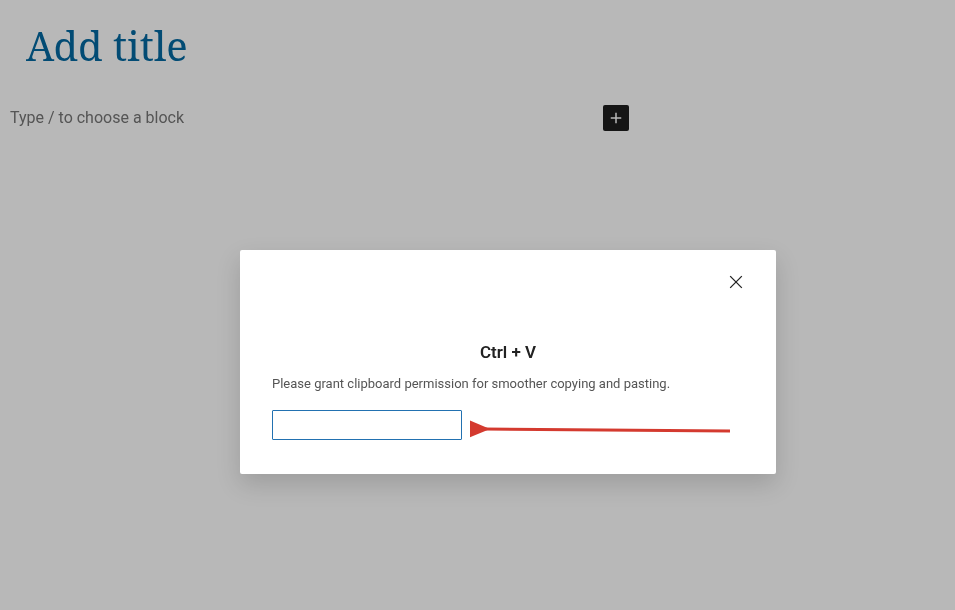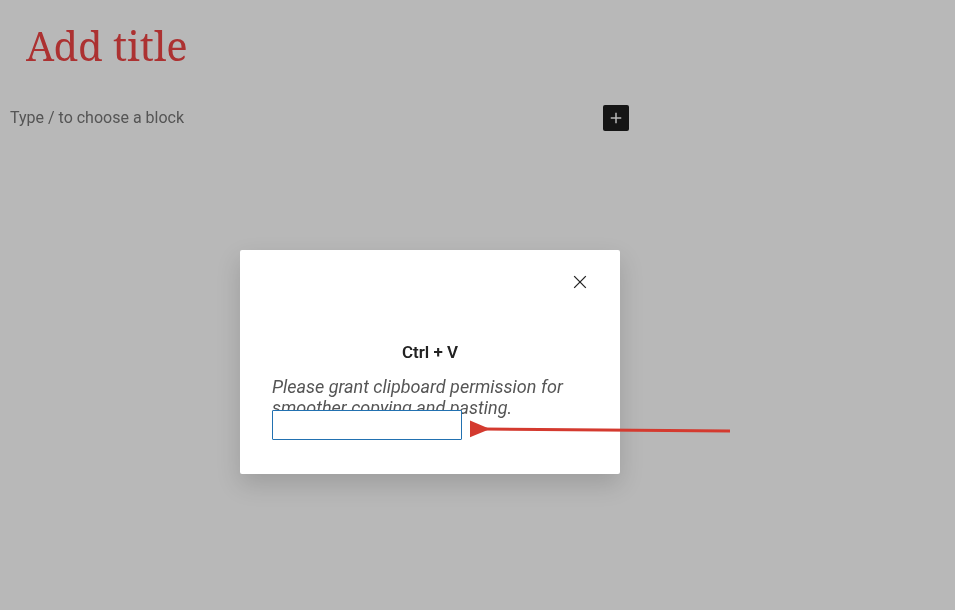--- a/index.html
+++ b/index.html
@@ -21,21 +21,21 @@
       width: 100%;
       height: 100%;
       background: #ffffff;
     }
     .title-field {
       position: absolute;
       top: 18px;
       left: 26px;
       font-size: 40px;
       font-weight: 400;
-      color: #ef4444;
+      color: #0369a1;
       font-family: "Noto Serif", Georgia, serif;
     }
     .block-row {
       position: absolute;
       top: 108px;
       left: 10px;
       right: 0;
       display: flex;
       align-items: center;
     }
@@ -66,21 +66,21 @@
       top: 0;
       left: 0;
       width: 100%;
       height: 100%;
       background: rgba(0,0,0,0.28);
     }
     .modal {
       position: absolute;
       top: 250px;
       left: 240px;
-      width: 380px;
+      width: 536px;
       height: 224px;
       background: #fff;
       border-radius: 2px;
       box-shadow: 0 10px 25px rgba(0,0,0,0.15);
     }
     .modal-close {
       position: absolute;
       top: 20px;
       right: 28px;
       width: 24px;
@@ -103,23 +103,22 @@
       text-align: center;
       font-size: 17px;
       font-weight: 600;
       color: #222;
     }
     .modal-desc {
       position: absolute;
       top: 126px;
       left: 32px;
       right: 32px;
-      font-size: 18px;
+      font-size: 13px;
       color: #555;
-      font-style: italic;
     }
     .modal-input {
       position: absolute;
       top: 160px;
       left: 32px;
       width: 190px;
       height: 30px;
       border: 1.5px solid #2271b1;
       outline: none;
       padding: 4px 8px;

